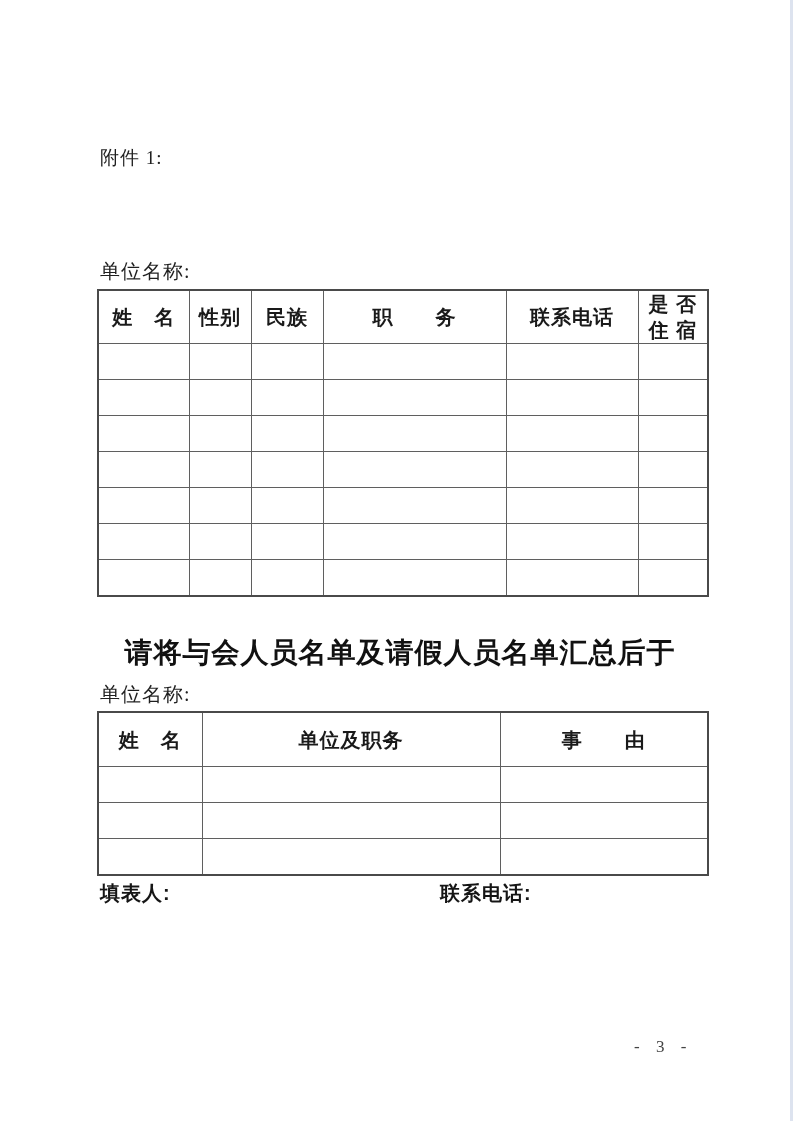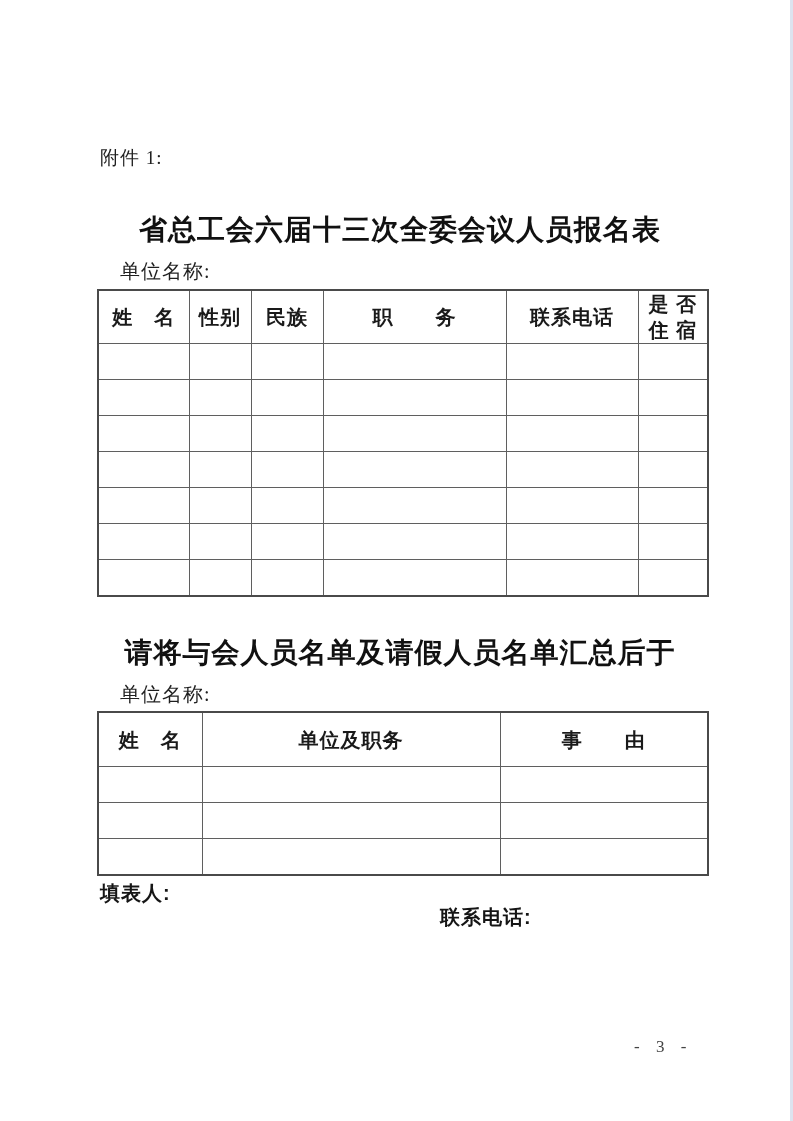--- a/index.html
+++ b/index.html
@@ -38,21 +38,20 @@
     color: #111;
   }
   .title-1 { top: 211px; }
   .title-2 { top: 634px; }
 
   .unit-label {
     position: absolute;
     left: 100px;
     font-size: 20px;
     letter-spacing: 1px;
-    margin-left: 20px;
   }
   .unit-1 { top: 258px; }
   .unit-2 { top: 681px; }
 
   table.form-table {
     position: absolute;
     left: 97px;
     border-collapse: collapse;
     table-layout: fixed;
     background: transparent;
@@ -94,21 +93,21 @@
   }
   .footer-labels .lbl {
     position: absolute;
     font-family: "Liberation Sans", "DejaVu Sans", sans-serif;
     font-weight: 700;
     font-size: 20px;
     letter-spacing: 1px;
     color: #151515;
   }
   .lbl-filler { left: 100px; }
-  .lbl-phone  { left: 440px; margin-top: 24px; }
+  .lbl-phone  { left: 440px; }
 
   .note {
     position: absolute;
     left: 100px;
     top: 908px;
     width: 665px;
     margin: 0;
     font-size: 21px;
     line-height: 38px;
     letter-spacing: 2px;
@@ -142,21 +141,20 @@
     opacity: 0.5;
   }
 </style>
 </head>
 <body>
 
 <div class="page">
 
   <div class="attach">附件 1:</div>
 
-  <h1 class="doc-title title-1">省总工会六届十三次全委会议人员报名表</h1>
   <div class="unit-label unit-1">单位名称:</div>
 
   <table class="form-table table-1">
     <colgroup>
       <col style="width:91px">
       <col style="width:62px">
       <col style="width:72px">
       <col style="width:183px">
       <col style="width:132px">
       <col style="width:70px">

